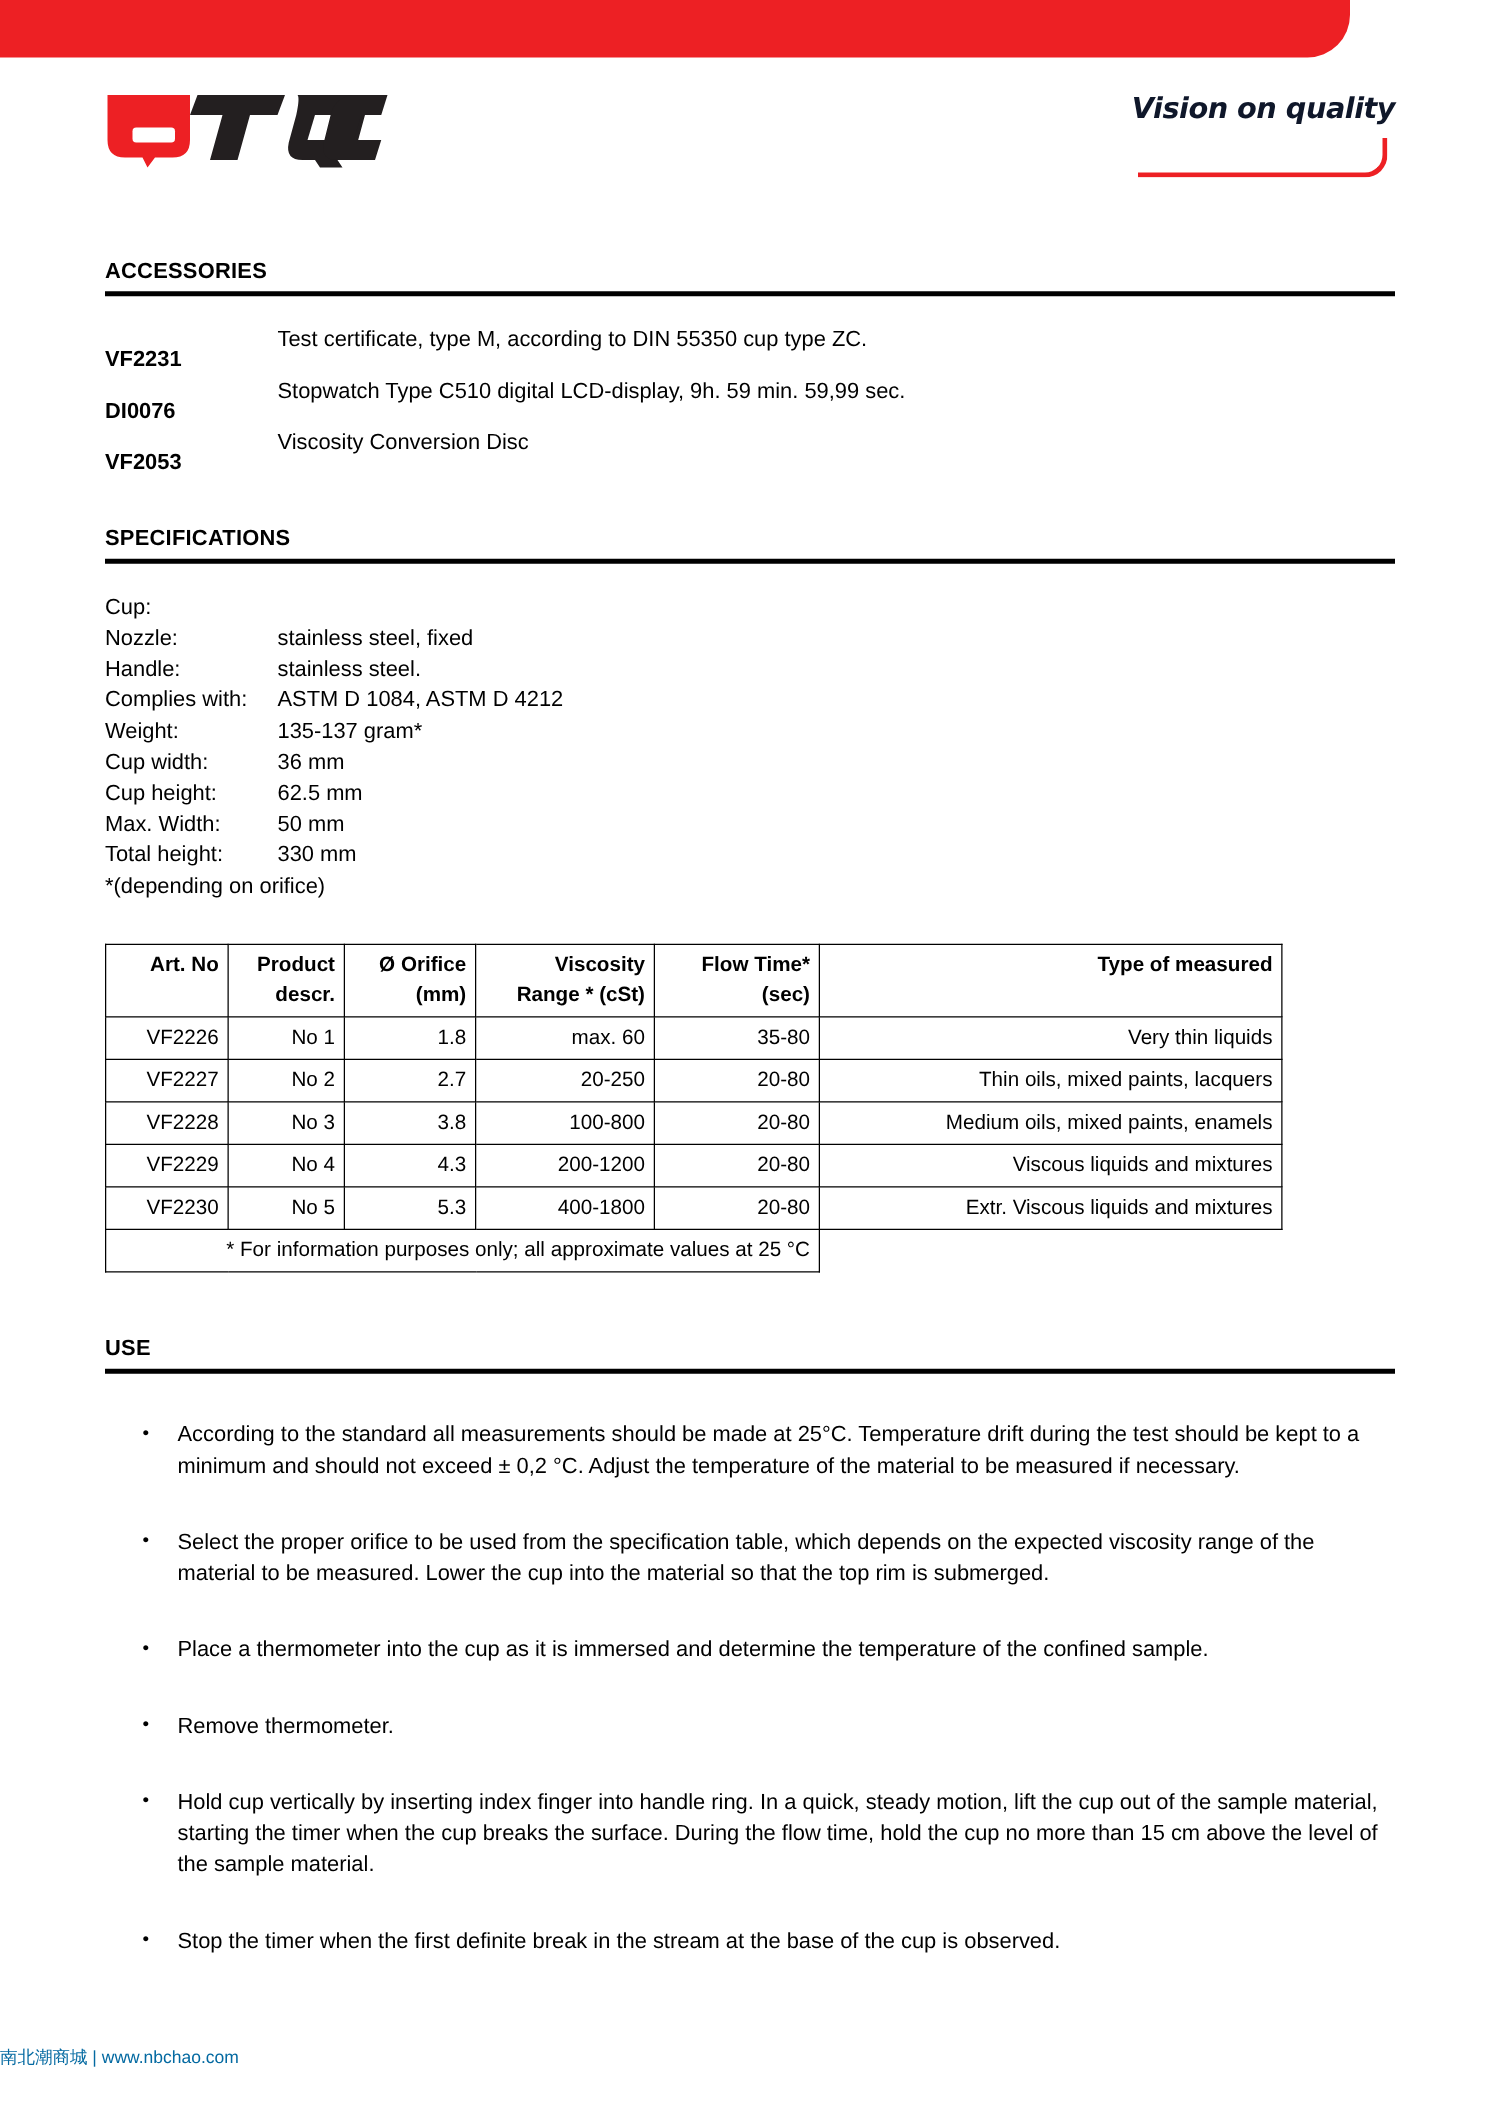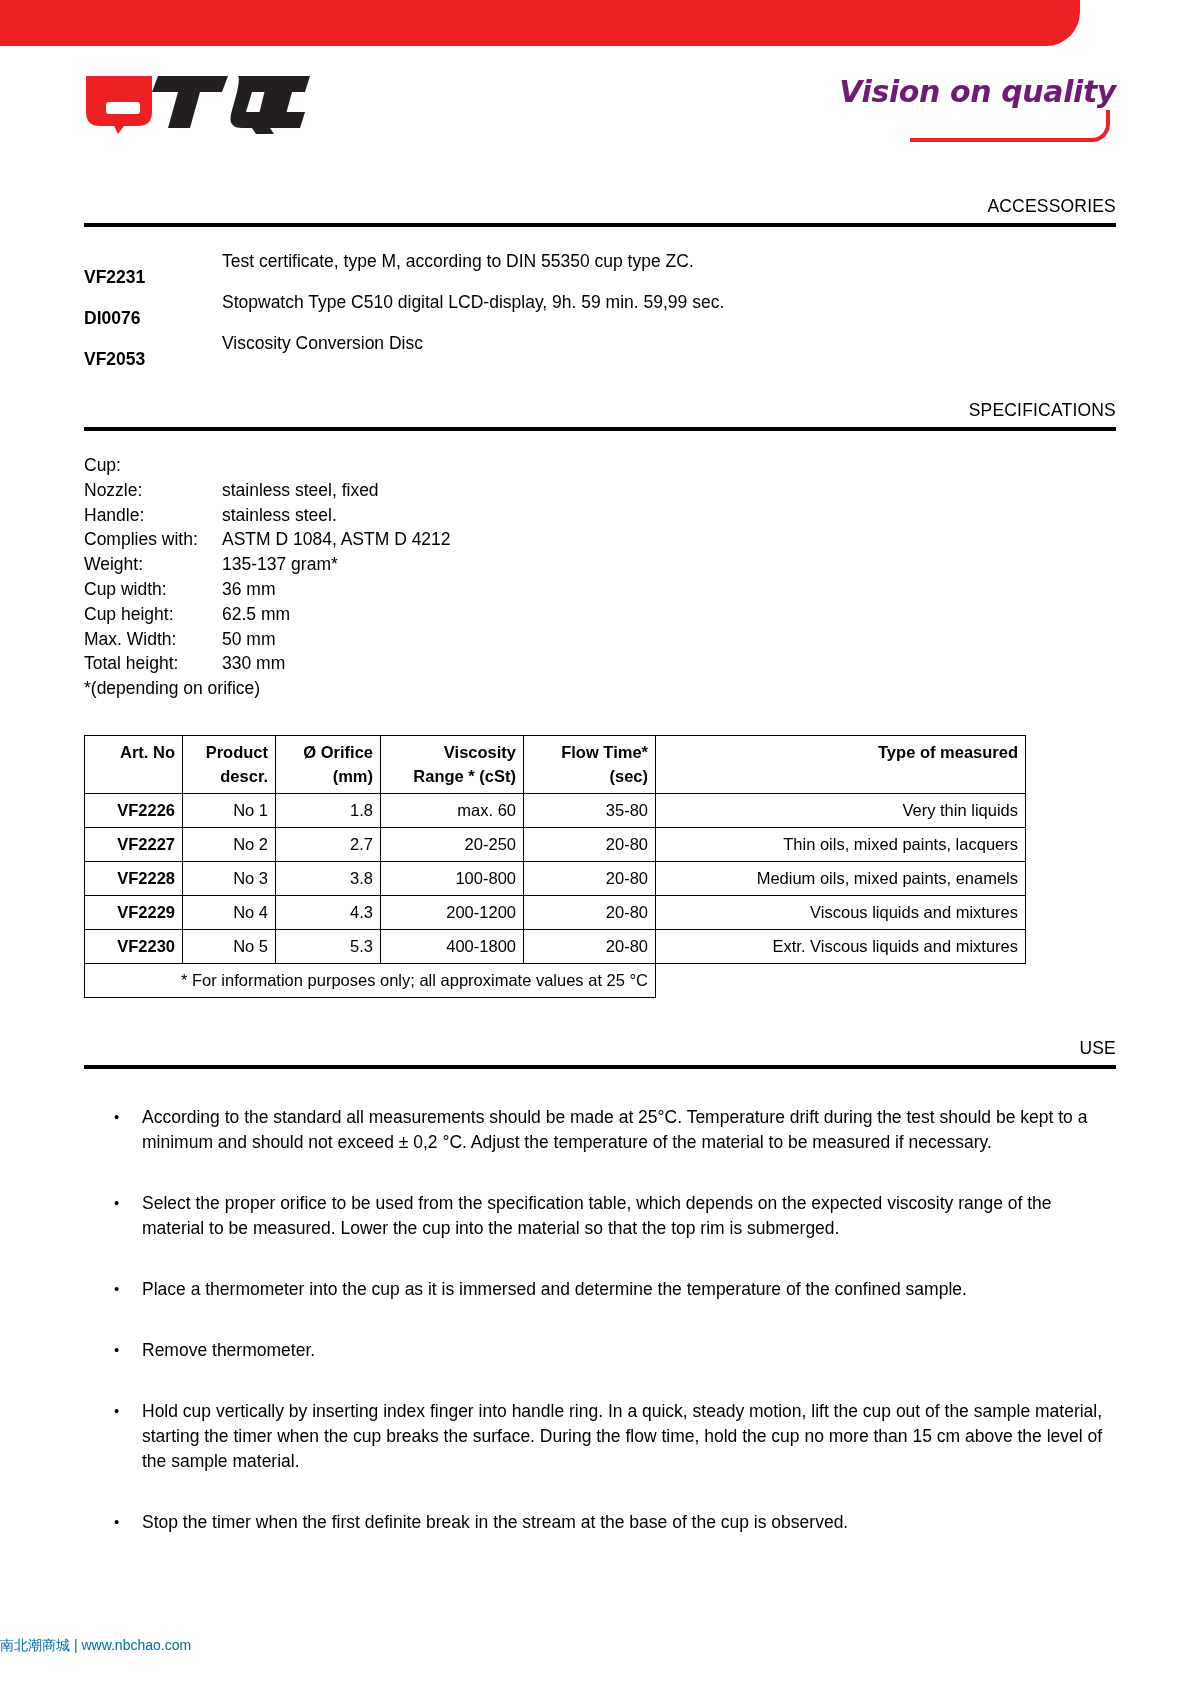--- a/index.html
+++ b/index.html
@@ -47,25 +47,25 @@
     right: 78px;
     top: 66px;
     width: 250px;
     height: 80px;
   }
   .tagline-text {
     position: absolute;
     right: 6px;
     top: 8px;
     font-family: "DejaVu Sans", sans-serif;
-    font-size: 30px;
+    font-size: 23px;
     font-weight: bold;
     font-style: italic;
     letter-spacing: -0.4px;
-    color: #701a75;
+    color: #0f172a;
     white-space: nowrap;
   }
   .tagline-swoosh {
     position: absolute;
     left: 38px;
     top: 44px;
     width: 200px;
     height: 32px;
     border-bottom: 4px solid #ED2024;
     border-right: 4px solid #ED2024;
@@ -75,24 +75,23 @@
   
   .content {
     position: absolute;
     left: 84px;
     right: 84px;
     top: 196px;
   }
 
   .section-title {
     font-size: 17.5px;
-    font-weight: normal;
+    font-weight: bold;
     letter-spacing: 0.2px;
-    margin: 0 0 6px 0;
-    text-align: right;
+    margin: 10px 0 6px 0;
   }
   .section-rule {
     height: 4px;
     background: #000000;
     width: 100%;
     margin-bottom: 22px;
   }
 
   .spacer-28 { height: 28px; }
   .spacer-34 { height: 34px; }
@@ -143,21 +142,21 @@
   table.spec-table th {
     font-weight: bold;
     font-size: 16.5px;
   }
   .col-art { width: 98px; }
   .col-prod { width: 93px; }
   .col-orif { width: 105px; }
   .col-visc { width: 143px; }
   .col-flow { width: 132px; }
   .col-type { width: 370px; }
-  td.art-no { font-weight: bold; }
+  td.art-no { font-weight: normal; }
   .hdr-cell .l2 { display: block; }
   .foot-cell {
     border: 1.5px solid #000000;
     padding: 4px 7px 5px 7px;
   }
   .foot-blank {
     border: none !important;
   }
 
   

